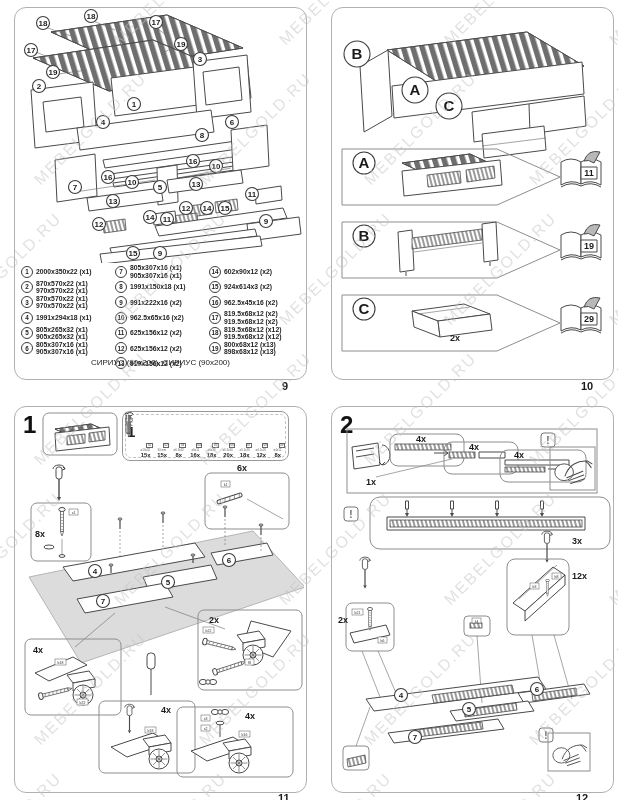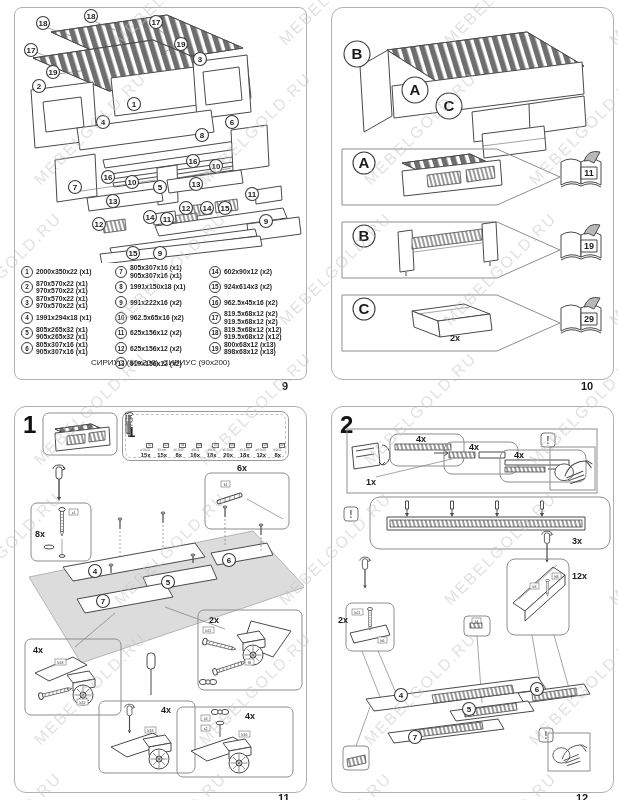--- a/index.html
+++ b/index.html
@@ -1,19 +1,19 @@
 <!DOCTYPE html>
 <html><head>
 <meta charset="utf-8">
 <style>
   html,body{margin:0;padding:0;background:#fff;}
   #sheet{position:relative;width:618px;height:800px;background:#fff;overflow:hidden;
          font-family:"Liberation Sans",sans-serif;color:#222;}
   .page{position:absolute;border:1.3px solid #b0b0b0;border-radius:12px;background:#fff;}
-  #p9 {left:14px; top:7px;  width:291px;height:371px;border-radius:8px;}
+  #p9 {left:14px; top:7px;  width:291px;height:371px;}
   #p10{left:331px;top:7px;  width:281px;height:371px;}
   #p11{left:14px; top:406px;width:291px;height:385px;}
   #p12{left:331px;top:406px;width:281px;height:385px;}
   .pagenum{position:absolute;font-size:11px;font-weight:bold;color:#1a1a1a;}
   svg{position:absolute;left:0;top:0;}
   svg text{font-family:"Liberation Sans",sans-serif;}
   .ln{fill:none;stroke:#4a4a4a;stroke-width:1;stroke-linejoin:round;}
   .thin{fill:none;stroke:#6a6a6a;stroke-width:.6;}
   .wh{fill:#fff;stroke:#4a4a4a;stroke-width:1;stroke-linejoin:round;}
   .gr{fill:#dcdcdc;stroke:#b5b5b5;stroke-width:1;}

